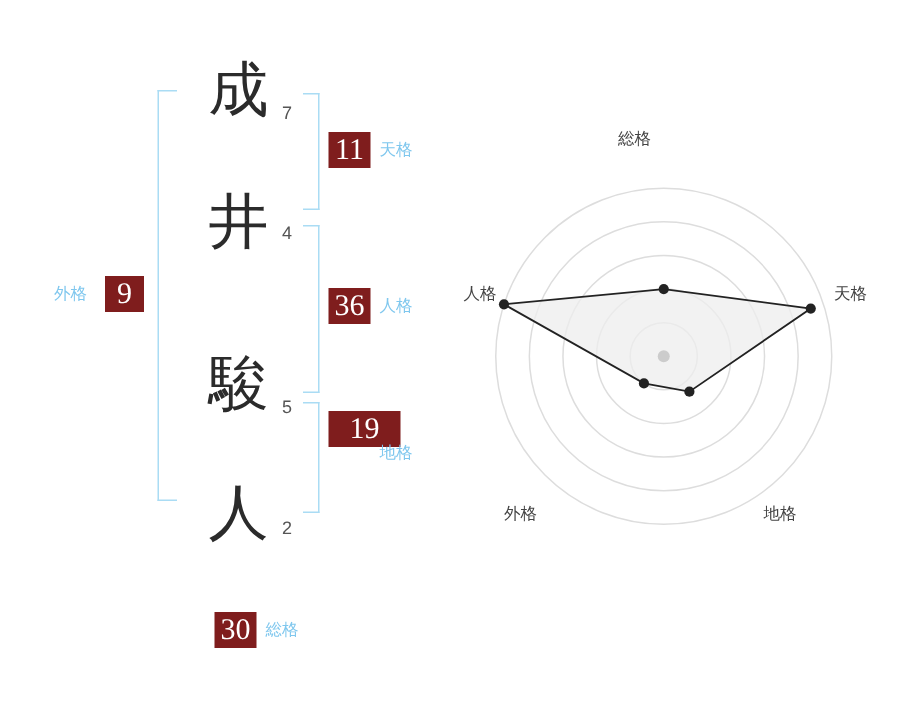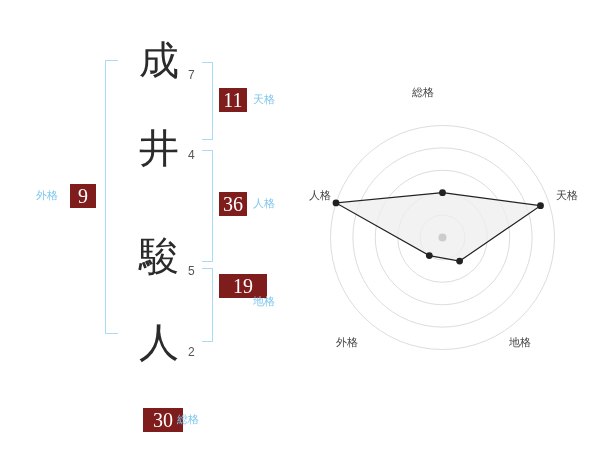--- a/index.html
+++ b/index.html
@@ -110,21 +110,21 @@
     <div class="badge-label" style="left:253px; top:88px;">天格</div>
 
     <div class="bracket right" style="left:202px; top:150px; width:10px; height:110px;"></div>
     <div class="badge" style="left:219px; top:192px; width:28px;">36</div>
     <div class="badge-label" style="left:253px; top:192px;">人格</div>
 
     <div class="bracket right" style="left:202px; top:268px; width:10px; height:72px;"></div>
     <div class="badge" style="left:219px; top:274px; width:48px;">19</div>
     <div class="badge-label" style="left:253px; top:290px;">地格</div>
 
-    <div class="badge" style="left:143px; top:408px; width:40px;">30</div>
+    <div class="badge" style="left:143px; top:408px; width:28px;">30</div>
     <div class="badge-label" style="left:177px; top:408px;">総格</div>
   </div>
 
   <div id="radar">
     <svg id="radar-svg" width="285" height="285" viewBox="0 0 285 285">
         <circle cx="142.5" cy="142.5" r="112" fill="none" stroke="#dddddd" stroke-width="1"></circle>
         <circle cx="142.5" cy="142.5" r="89.6" fill="none" stroke="#dddddd" stroke-width="1"></circle>
         <circle cx="142.5" cy="142.5" r="67.2" fill="none" stroke="#dddddd" stroke-width="1"></circle>
         <circle cx="142.5" cy="142.5" r="44.8" fill="none" stroke="#dddddd" stroke-width="1"></circle>
         <circle cx="142.5" cy="142.5" r="22.4" fill="none" stroke="#dddddd" stroke-width="1"></circle>

